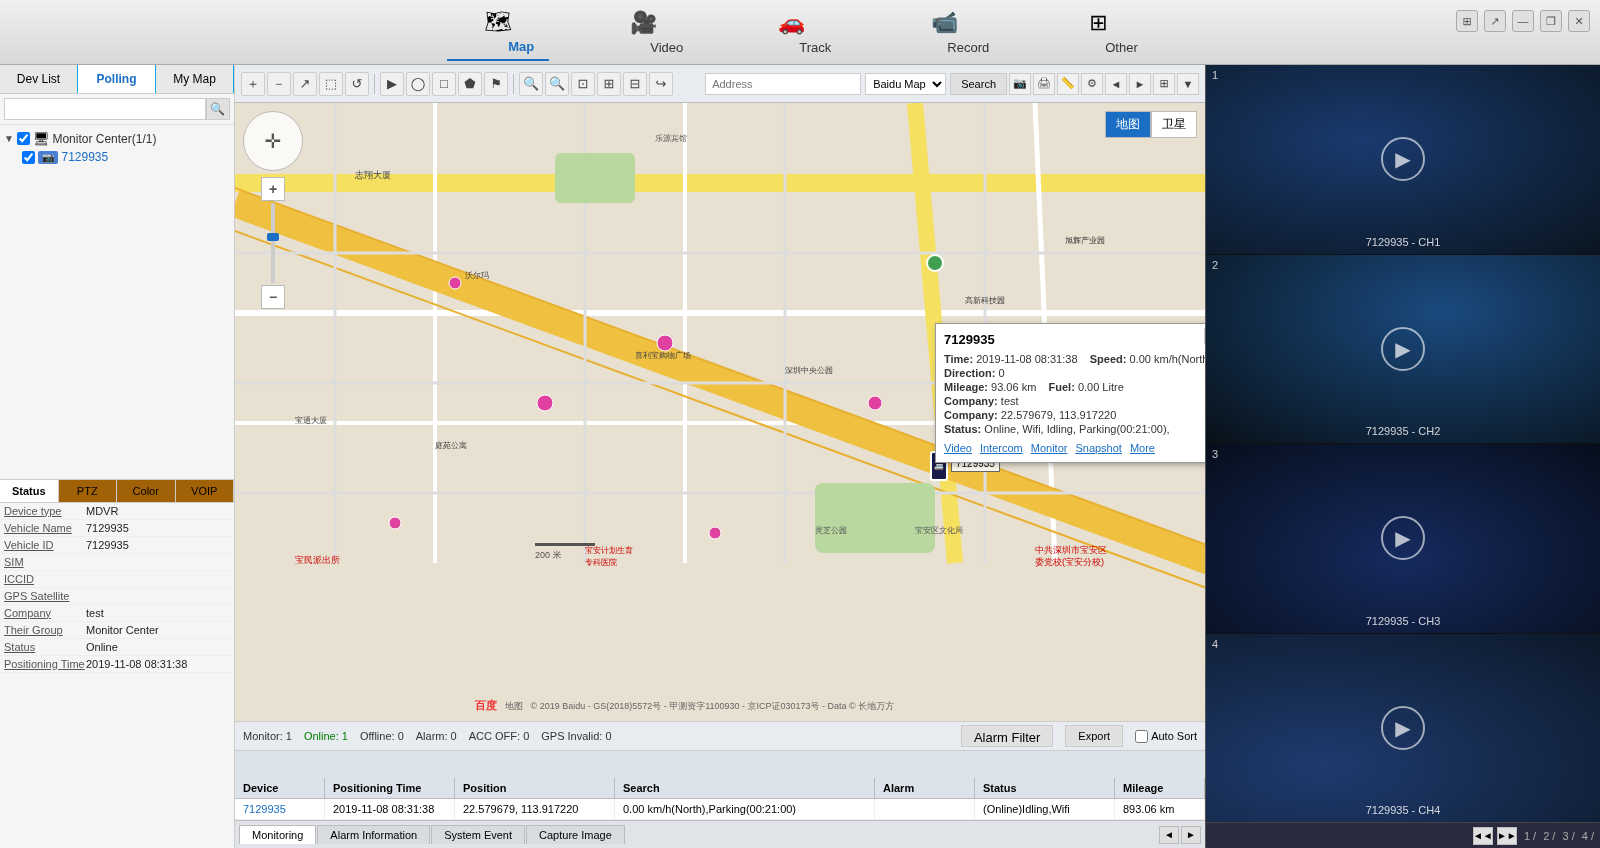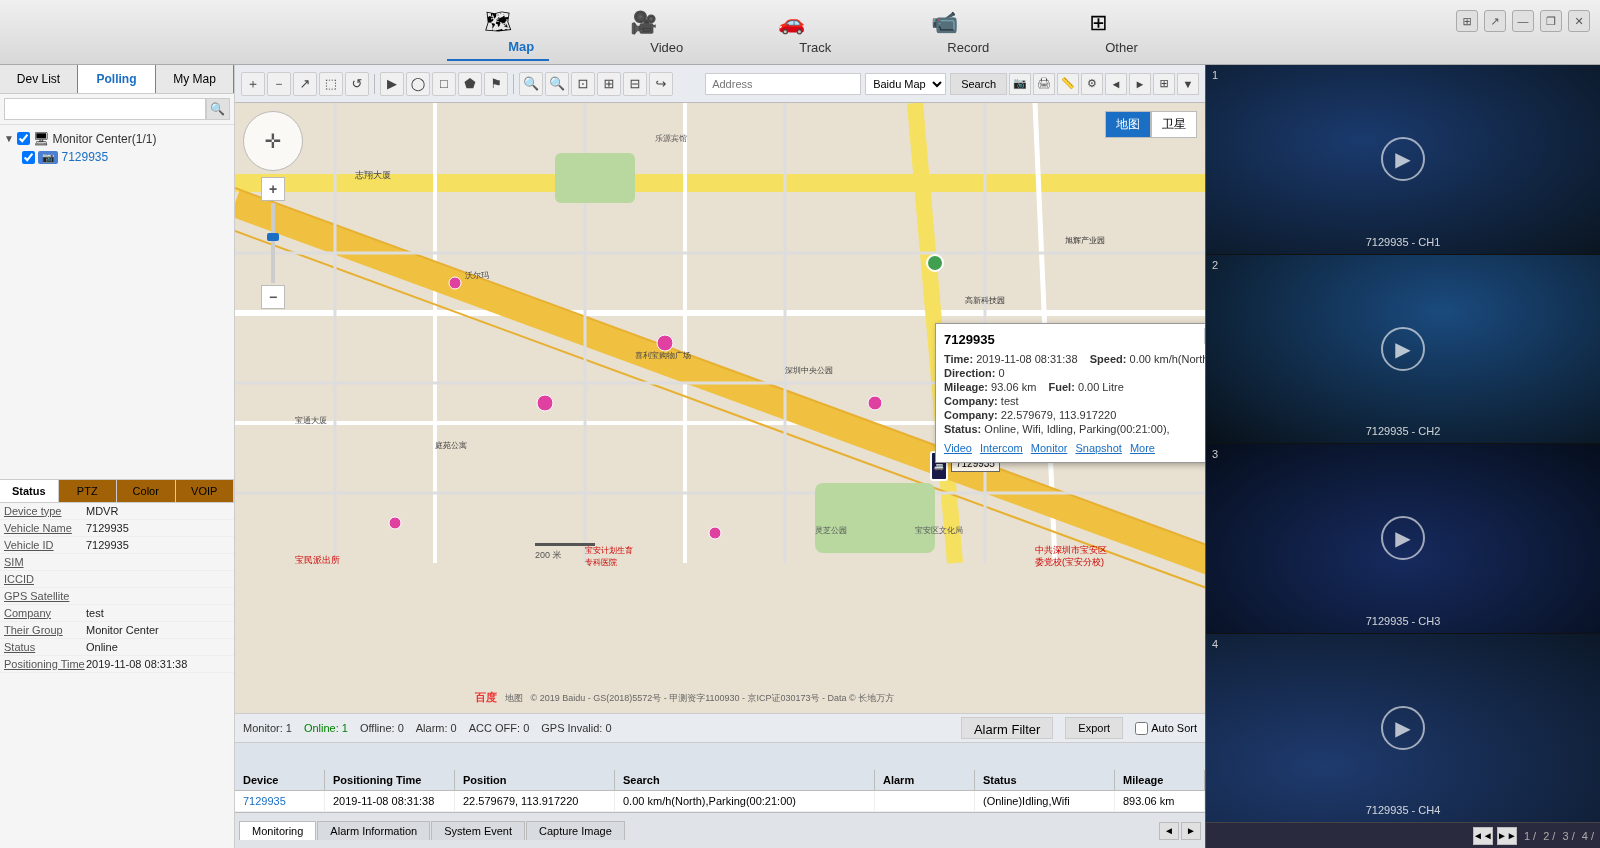--- a/index.html
+++ b/index.html
@@ -208,21 +208,21 @@
       display: flex; background: #dde3ea; border-bottom: 1px solid #bbb;
       font-size: 11px; font-weight: bold;
     }
     .dt-header-cell { padding: 4px 8px; border-right: 1px solid #bbb; margin-top: 27px; }
     .dt-row { display: flex; border-bottom: 1px solid #eee; }
     .dt-cell { padding: 4px 8px; border-right: 1px solid #eee; font-size: 11px; }
     .dt-link { color: #1a6fc4; cursor: pointer; }
 
     
     #bottom-tabs {
-      height: 36px; background: #e0e4e8; border-top: 1px solid #bbb;
+      height: 28px; background: #e0e4e8; border-top: 1px solid #bbb;
       display: flex; align-items: center; padding: 0 4px; gap: 0;
     }
     .btm-tab {
       padding: 3px 12px; font-size: 11px; border: 1px solid #bbb;
       background: #d8dce0; cursor: pointer; border-bottom: none; margin-right: 1px;
     }
     .btm-tab.active { background: white; }
     .btm-nav { margin-left: auto; display: flex; gap: 2px; }
     .btm-nav-btn {
       width: 20px; height: 18px; background: #e0e0e0; border: 1px solid #bbb;

